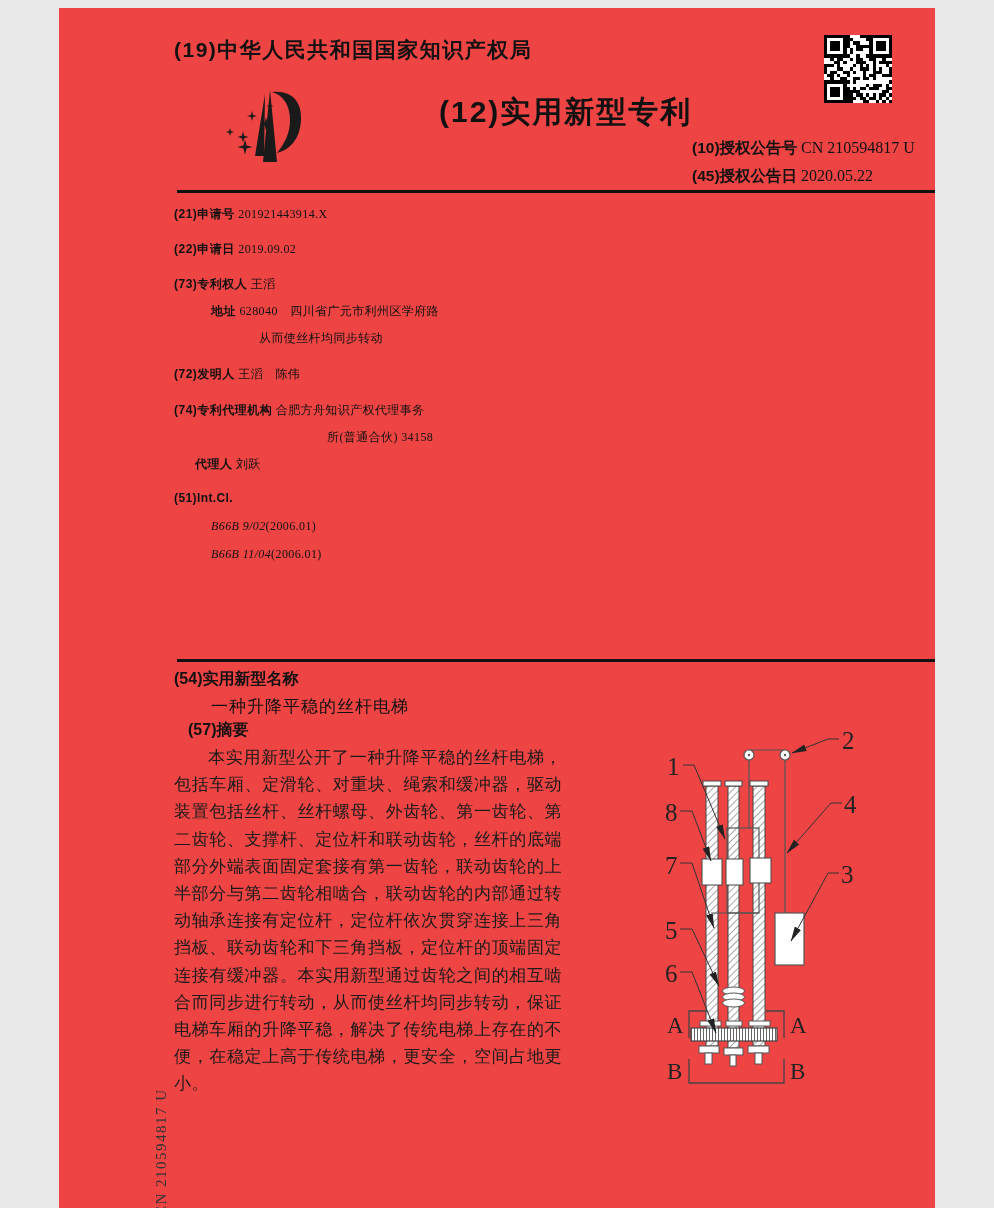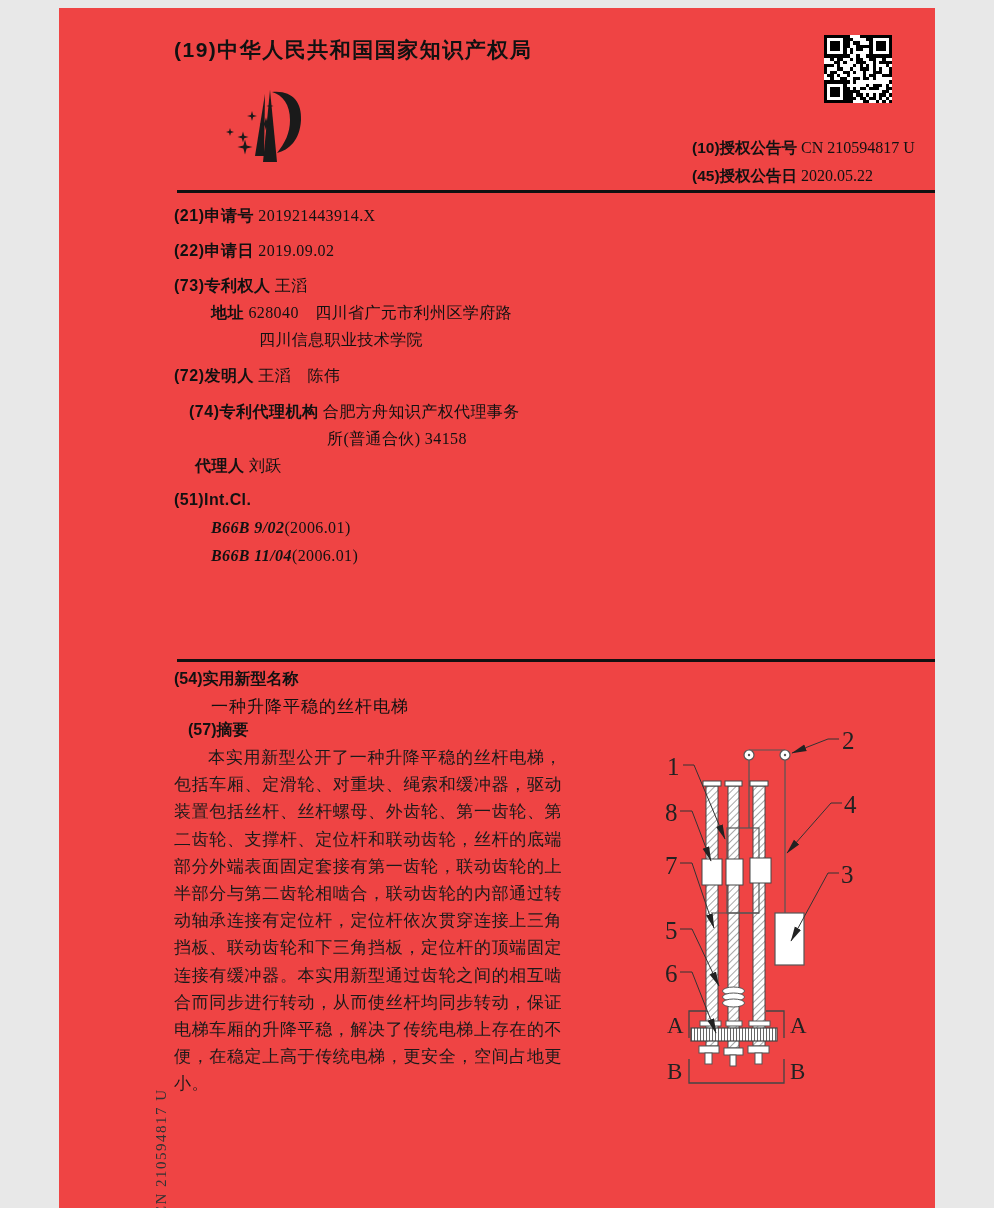--- a/index.html
+++ b/index.html
@@ -9,23 +9,23 @@
     font-family:"Liberation Serif", serif;
   }
   .abs{position:absolute;}
   .lbl{font-family:"Liberation Sans", sans-serif;font-weight:700;}
   .val{font-family:"Liberation Serif", serif;}
   .rule{position:absolute;background:#111;height:3px;}
   .office{font-size:21px;font-weight:600;letter-spacing:1.5px;font-family:"Liberation Sans", sans-serif;}
   .doctype{font-size:30px;font-weight:700;letter-spacing:2px;font-family:"Liberation Sans", sans-serif;}
   .publine{font-size:16px;white-space:nowrap;}
   .publine .lbl{font-size:15.5px;}
-  .row{font-size:16px;white-space:nowrap;letter-spacing:0.4px;}
+  .row{font-size:12px;white-space:nowrap;letter-spacing:0.4px;}
   .row .lbl{letter-spacing:0.5px;}
-  .it{font-style:italic;font-weight:700;}
+  .it{font-style:italic;font-weight:400;}
   .pagesline{font-size:15px;text-align:right;letter-spacing:0.5px;}
   .pagesline span{margin-left:1.6em;}
   .body-label{font-size:16px;}
   .title-value{font-size:17px;letter-spacing:1px;}
   .abstract{
     width:388px;font-size:17px;line-height:27.2px;text-align:justify;
     text-indent:2em;letter-spacing:0.4px;color:#1a1a1a;
   }
   .vertnum{
     width:150px;height:18px;transform:rotate(-90deg);
@@ -202,20 +202,21 @@
         <polygon points="76,16.5 76.8,19.2 79.5,20 76.8,20.8 76,23.5 75.2,20.8 72.5,20 75.2,19.2"></polygon>
         <polygon points="58,25 59.1,28.9 63,30 59.1,31.1 58,35 56.9,31.1 53,30 56.9,28.9"></polygon>
         <polygon points="72,31.5 73.4,36.6 78.5,38 73.4,39.4 72,44.5 70.6,39.4 65.5,38 70.6,36.6"></polygon>
         <polygon points="36,42 36.9,45.1 40,46 36.9,46.9 36,50 35.1,46.9 32,46 35.1,45.1"></polygon>
         <polygon points="49,45.5 50.2,49.8 54.5,51 50.2,52.2 49,56.5 47.8,52.2 43.5,51 47.8,49.8"></polygon>
         <polygon points="51,53.5 52.6,59.4 58.5,61 52.6,62.6 51,68.5 49.4,62.6 43.5,61 49.4,59.4"></polygon>
       </g>
     </svg>
   </div>
 
+  <div class="abs doctype" style="left:380px;top:84px;">(12)实用新型专利</div>
 
   <div class="abs publine" style="left:633px;top:130px;">
     <span class="lbl">(10)授权公告号</span>
     <span class="val">CN 210594817 U</span>
   </div>
   <div class="abs publine" style="left:633px;top:158px;">
     <span class="lbl">(45)授权公告日</span>
     <span class="val">2020.05.22</span>
   </div>
 
@@ -230,26 +231,26 @@
     <span class="val">2019.09.02</span>
   </div>
   <div class="abs row" style="left:115px;top:268px;">
     <span class="lbl">(73)专利权人</span>
     <span class="val">王滔</span>
   </div>
   <div class="abs row" style="left:152px;top:295px;">
     <span class="lbl">地址</span>
     <span class="val">628040　四川省广元市利州区学府路</span>
   </div>
-  <div class="abs row val" style="left:200px;top:322px;">四川信息职业技术学院</div>
+  <div class="abs row val" style="left:200px;top:322px;">从而使丝杆均同步转动</div>
   <div class="abs row" style="left:115px;top:358px;">
     <span class="lbl">(72)发明人</span>
     <span class="val">王滔　陈伟</span>
   </div>
-  <div class="abs row" style="left:130px;top:394px;">
+  <div class="abs row" style="left:115px;top:394px;">
     <span class="lbl">(74)专利代理机构</span>
     <span class="val">合肥方舟知识产权代理事务</span>
   </div>
   <div class="abs row val" style="left:268px;top:421px;font-family:Liberation Serif, serif;">所(普通合伙)  34158</div>
   <div class="abs row" style="left:136px;top:448px;">
     <span class="lbl">代理人</span>
     <span class="val">刘跃</span>
   </div>
   <div class="abs row lbl" style="left:115px;top:483px;">(51)Int.Cl.</div>
   <div class="abs row val" style="left:152px;top:511px;">

